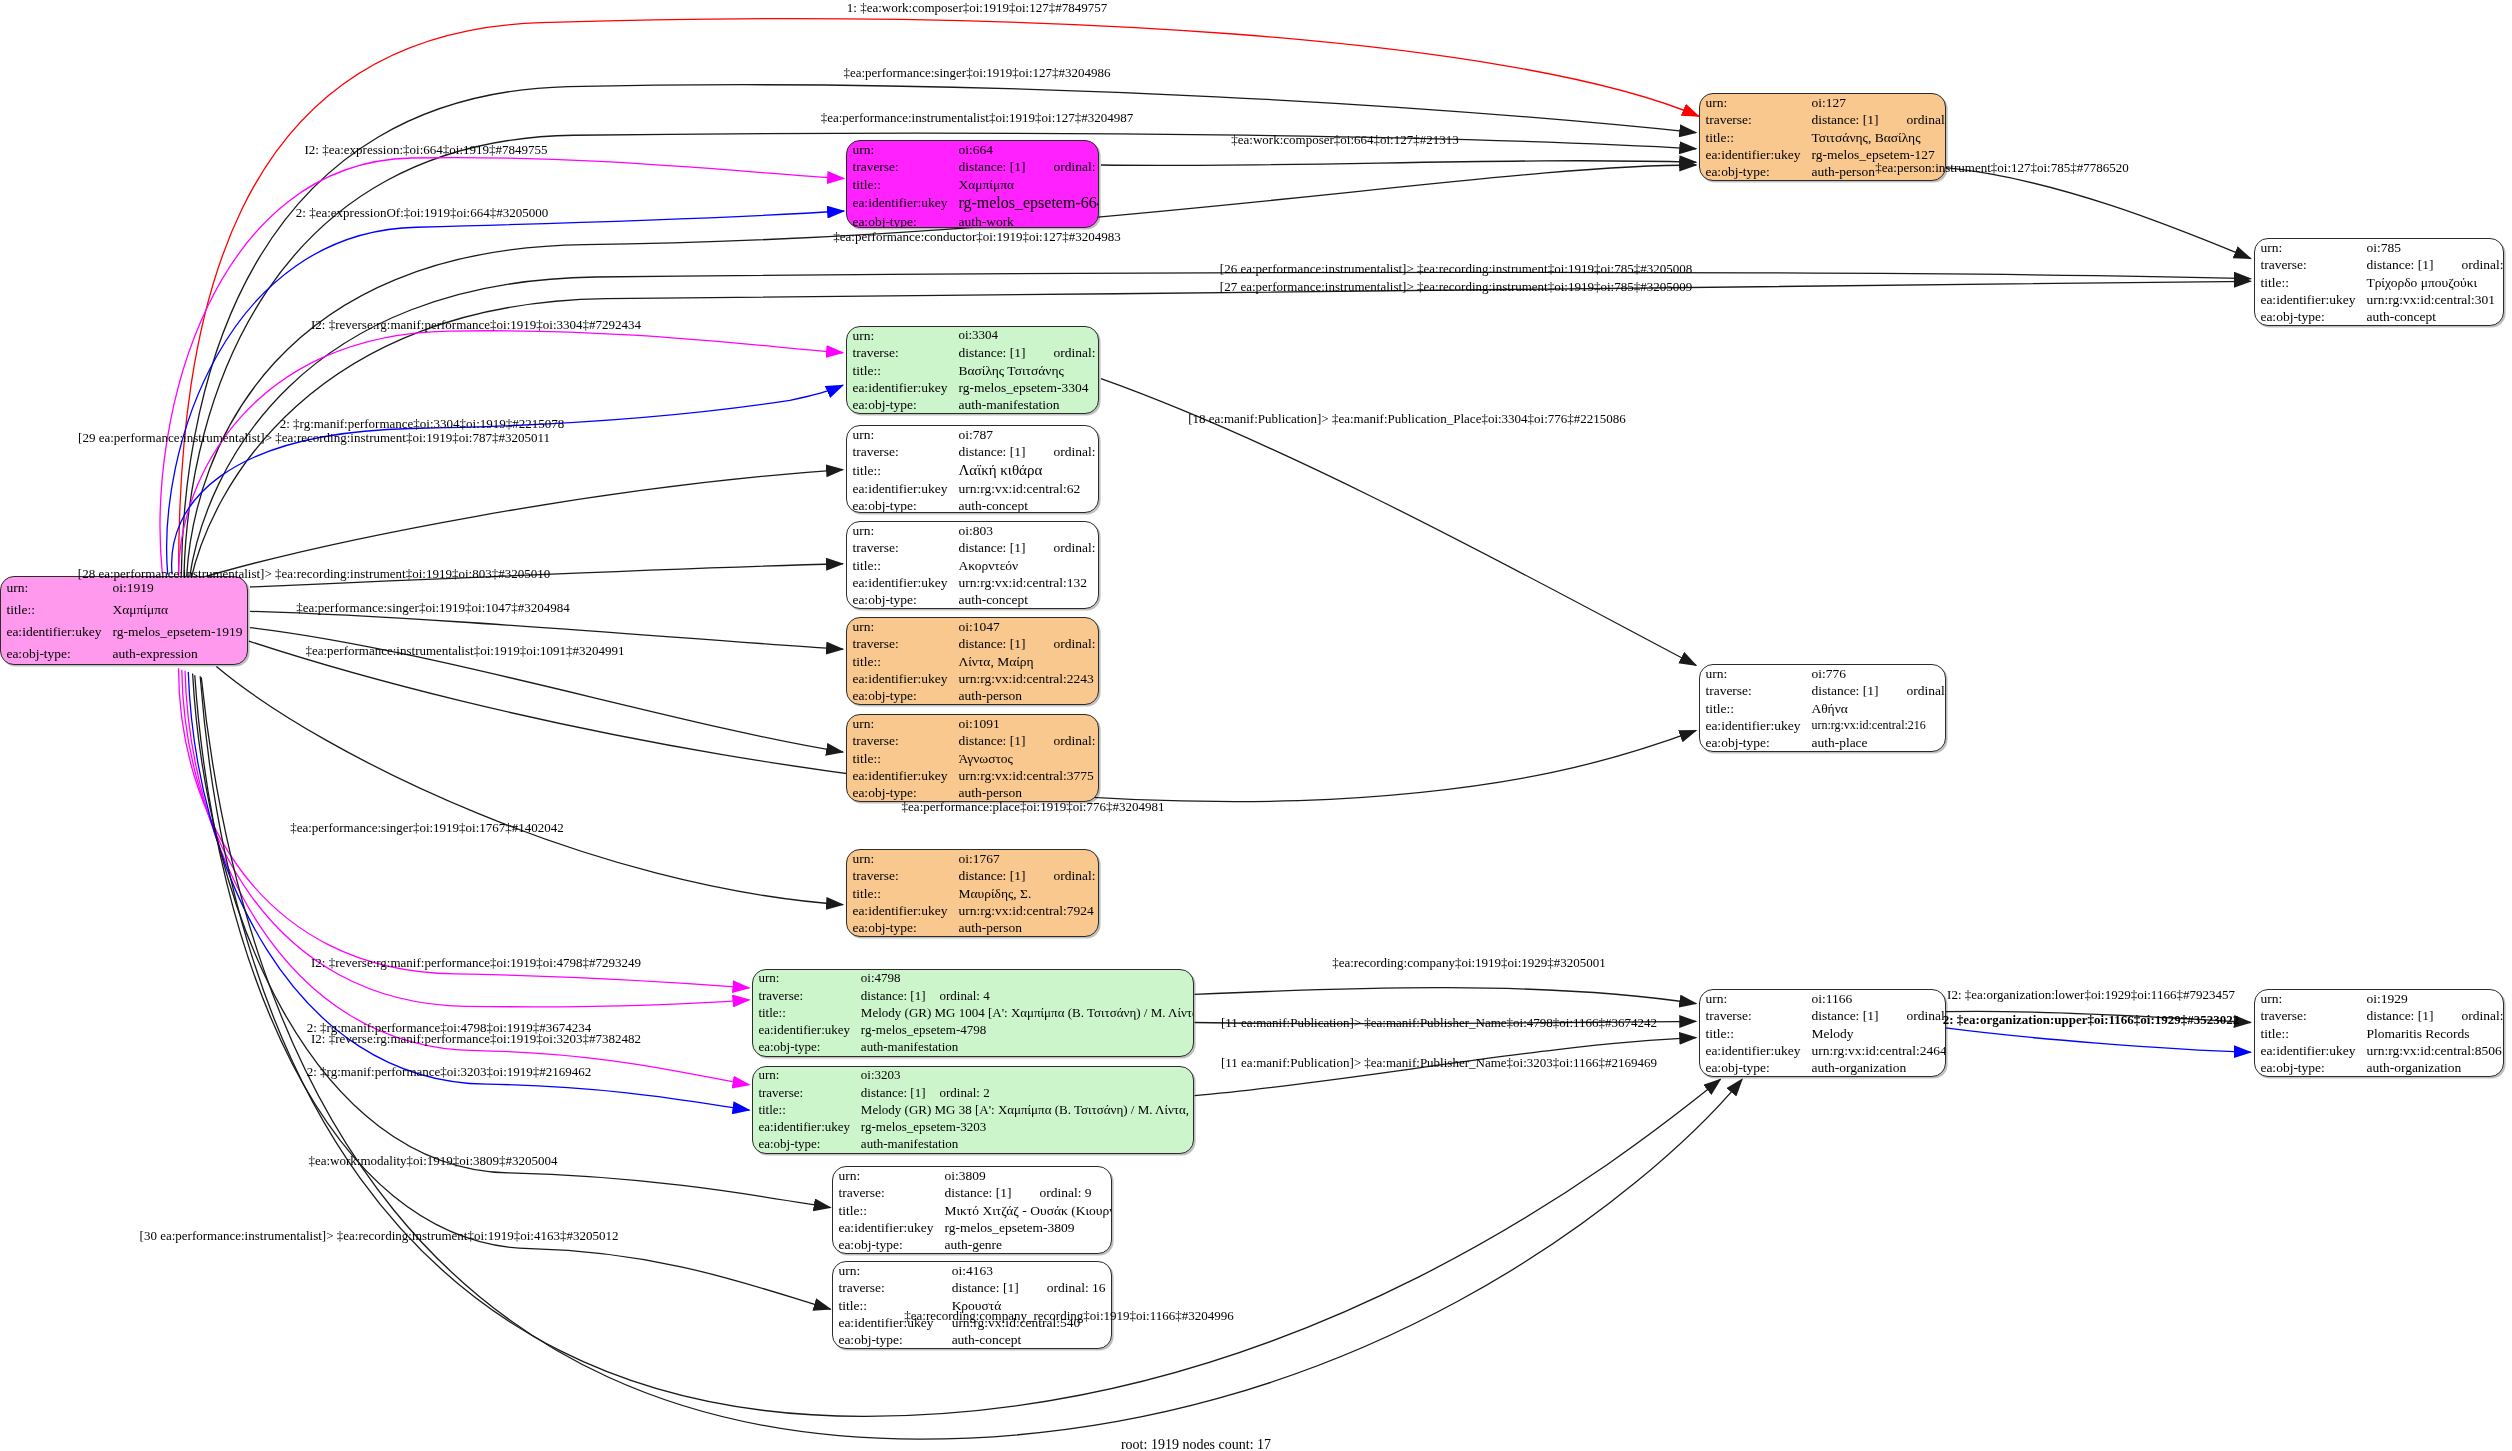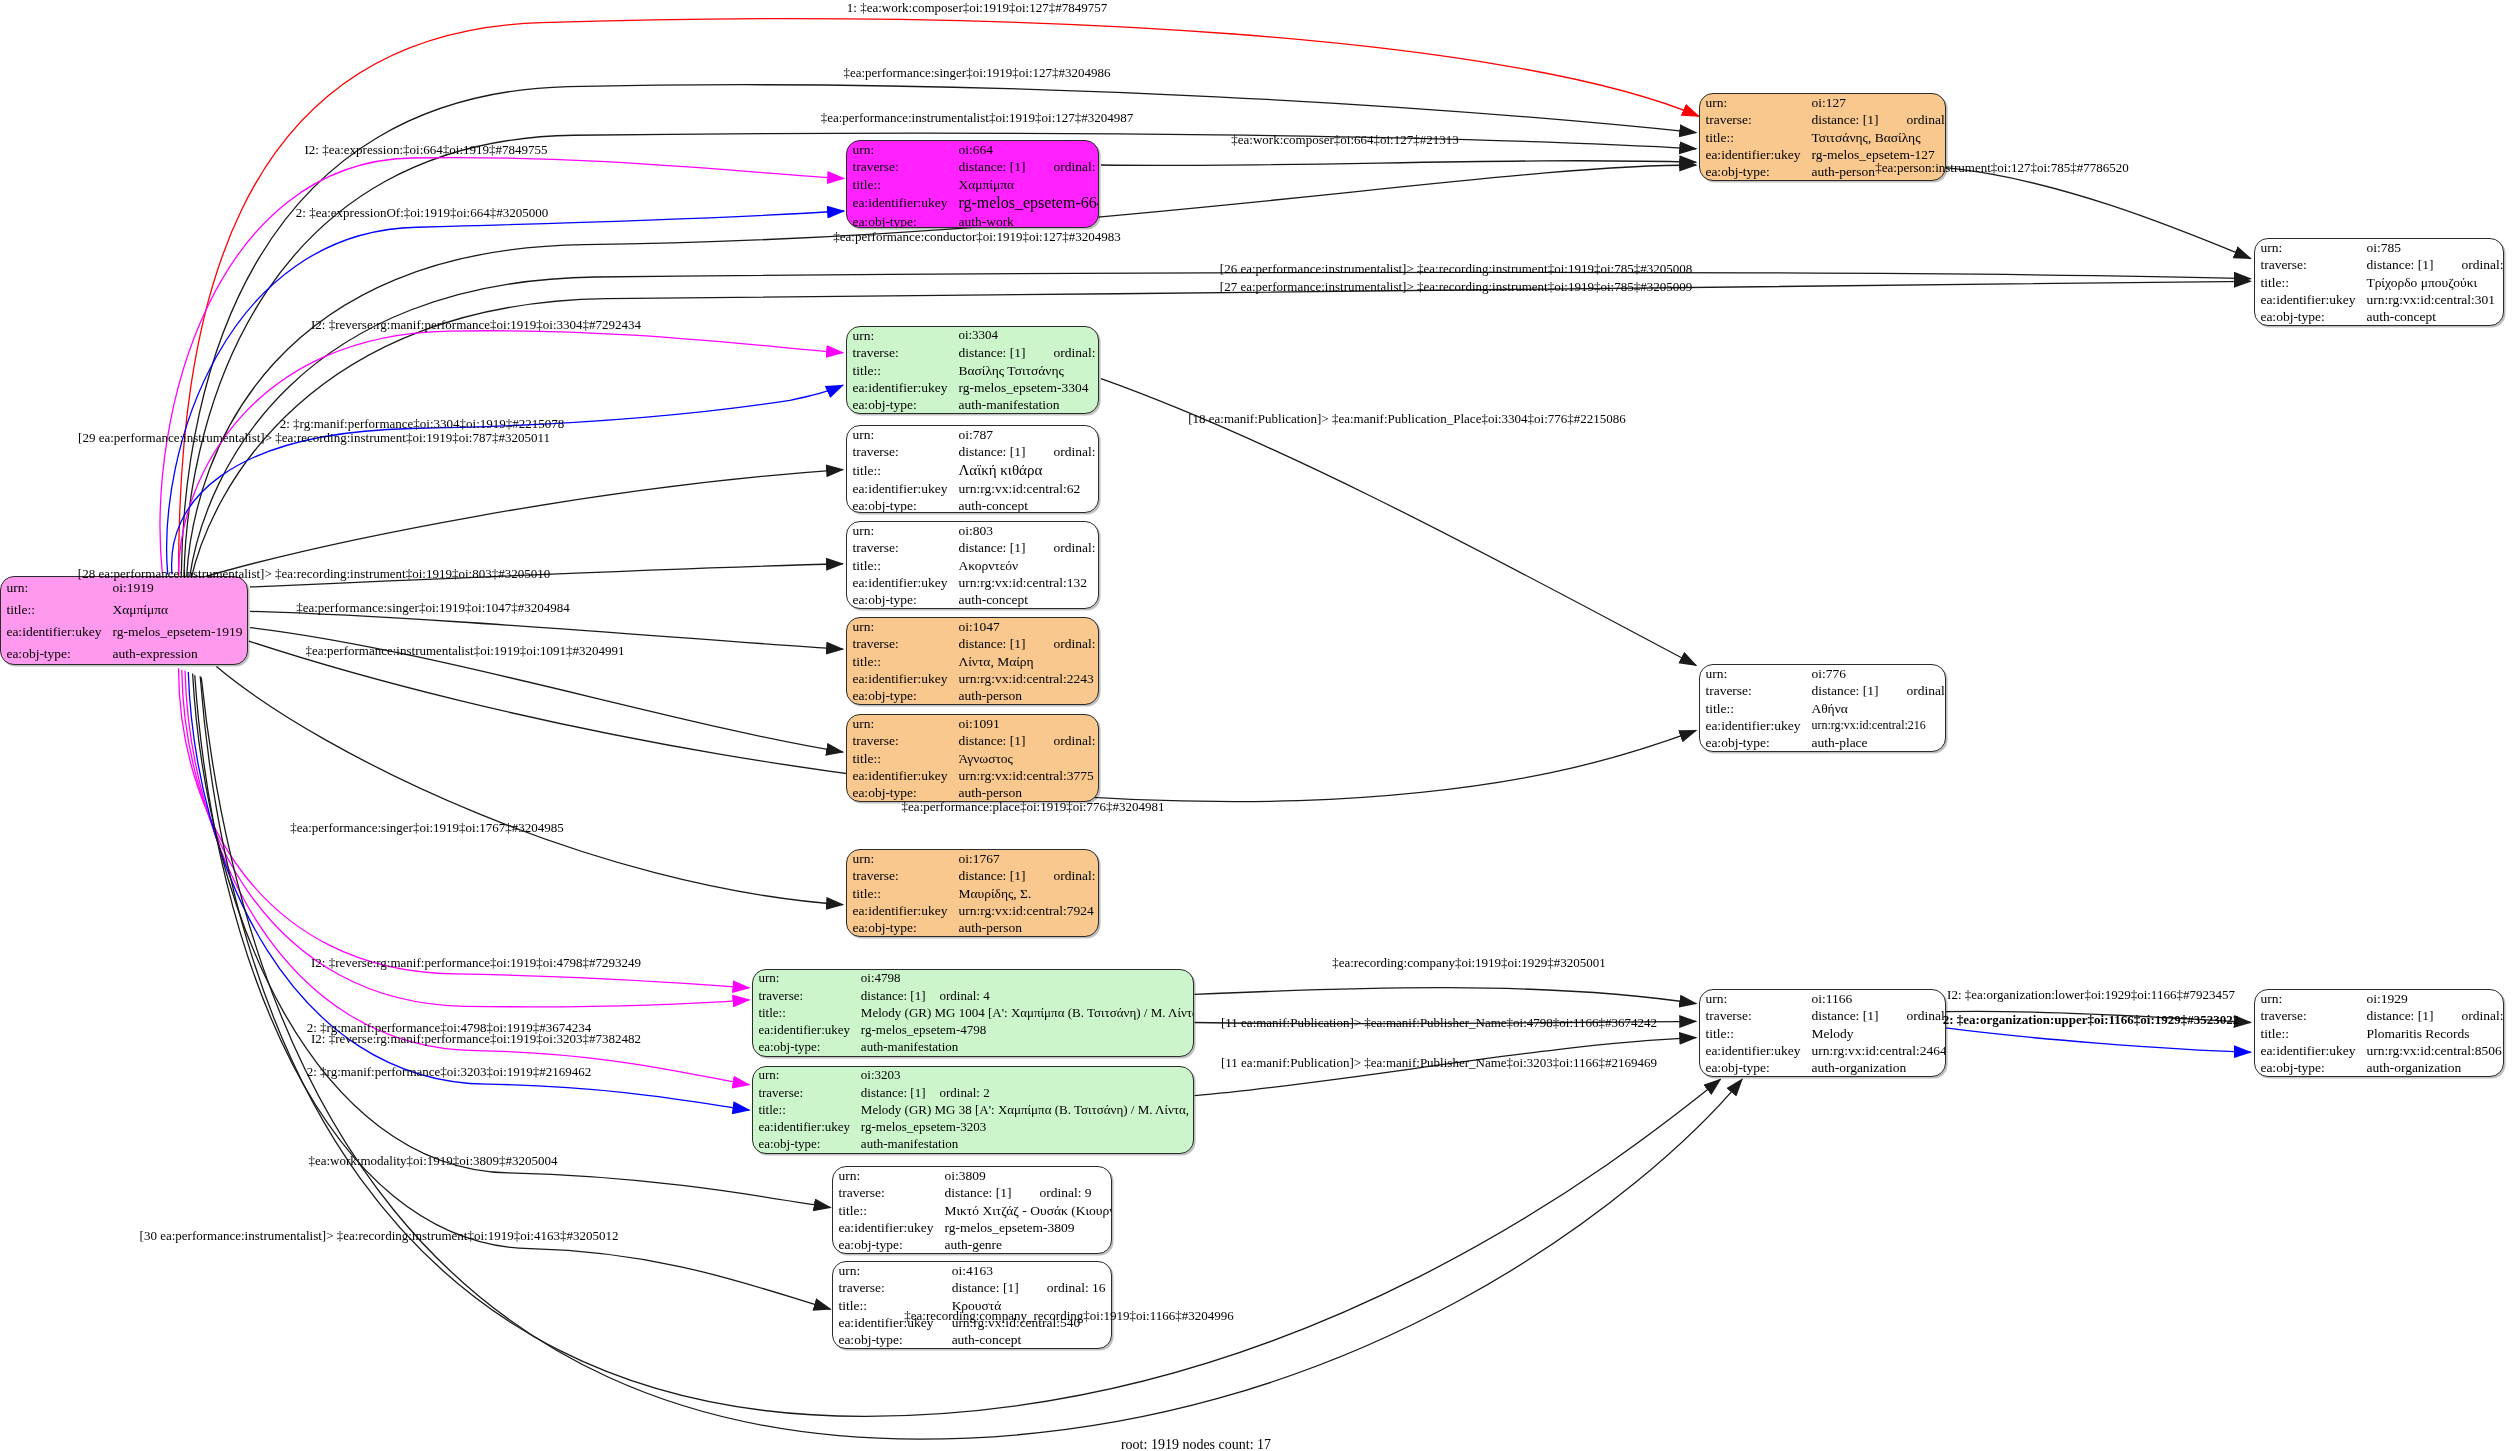--- a/index.html
+++ b/index.html
@@ -536,21 +536,21 @@
       <div class="elabel" style="left: 1456px; top: 269px;">[26 ea:performance:instrumentalist]&gt; ‡ea:recording:instrument‡oi:1919‡oi:785‡#3205008</div>
       <div class="elabel" style="left: 1456px; top: 287px;">[27 ea:performance:instrumentalist]&gt; ‡ea:recording:instrument‡oi:1919‡oi:785‡#3205009</div>
       <div class="elabel" style="left: 476px; top: 325px;">I2: ‡reverse:rg:manif:performance‡oi:1919‡oi:3304‡#7292434</div>
       <div class="elabel" style="left: 422px; top: 424px;">2: ‡rg:manif:performance‡oi:3304‡oi:1919‡#2215078</div>
       <div class="elabel" style="left: 314px; top: 438px;">[29 ea:performance:instrumentalist]&gt; ‡ea:recording:instrument‡oi:1919‡oi:787‡#3205011</div>
       <div class="elabel" style="left: 314px; top: 574px;">[28 ea:performance:instrumentalist]&gt; ‡ea:recording:instrument‡oi:1919‡oi:803‡#3205010</div>
       <div class="elabel" style="left: 1407px; top: 419px;">[18 ea:manif:Publication]&gt; ‡ea:manif:Publication_Place‡oi:3304‡oi:776‡#2215086</div>
       <div class="elabel" style="left: 433px; top: 608px;">‡ea:performance:singer‡oi:1919‡oi:1047‡#3204984</div>
       <div class="elabel" style="left: 465px; top: 651px;">‡ea:performance:instrumentalist‡oi:1919‡oi:1091‡#3204991</div>
       <div class="elabel" style="left: 1033px; top: 807px;">‡ea:performance:place‡oi:1919‡oi:776‡#3204981</div>
-      <div class="elabel" style="left: 427px; top: 828px;">‡ea:performance:singer‡oi:1919‡oi:1767‡#3204985</div>
+      <div class="elabel" style="left: 427px; top: 828px;">‡ea:performance:singer‡oi:1919‡oi:1767‡#1402042</div>
       <div class="elabel" style="left: 476px; top: 963px;">I2: ‡reverse:rg:manif:performance‡oi:1919‡oi:4798‡#7293249</div>
       <div class="elabel" style="left: 449px; top: 1028px;">2: ‡rg:manif:performance‡oi:4798‡oi:1919‡#3674234</div>
       <div class="elabel" style="left: 476px; top: 1039px;">I2: ‡reverse:rg:manif:performance‡oi:1919‡oi:3203‡#7382482</div>
       <div class="elabel" style="left: 449px; top: 1072px;">2: ‡rg:manif:performance‡oi:3203‡oi:1919‡#2169462</div>
       <div class="elabel" style="left: 433px; top: 1161px;">‡ea:work:modality‡oi:1919‡oi:3809‡#3205004</div>
       <div class="elabel" style="left: 379px; top: 1236px;">[30 ea:performance:instrumentalist]&gt; ‡ea:recording:instrument‡oi:1919‡oi:4163‡#3205012</div>
       <div class="elabel" style="left: 1469px; top: 963px;">‡ea:recording:company‡oi:1919‡oi:1929‡#3205001</div>
       <div class="elabel" style="left: 1439px; top: 1023px;">[11 ea:manif:Publication]&gt; ‡ea:manif:Publisher_Name‡oi:4798‡oi:1166‡#3674242</div>
       <div class="elabel" style="left: 1439px; top: 1063px;">[11 ea:manif:Publication]&gt; ‡ea:manif:Publisher_Name‡oi:3203‡oi:1166‡#2169469</div>
       <div class="elabel" style="left: 2091px; top: 995px;">I2: ‡ea:organization:lower‡oi:1929‡oi:1166‡#7923457</div>

